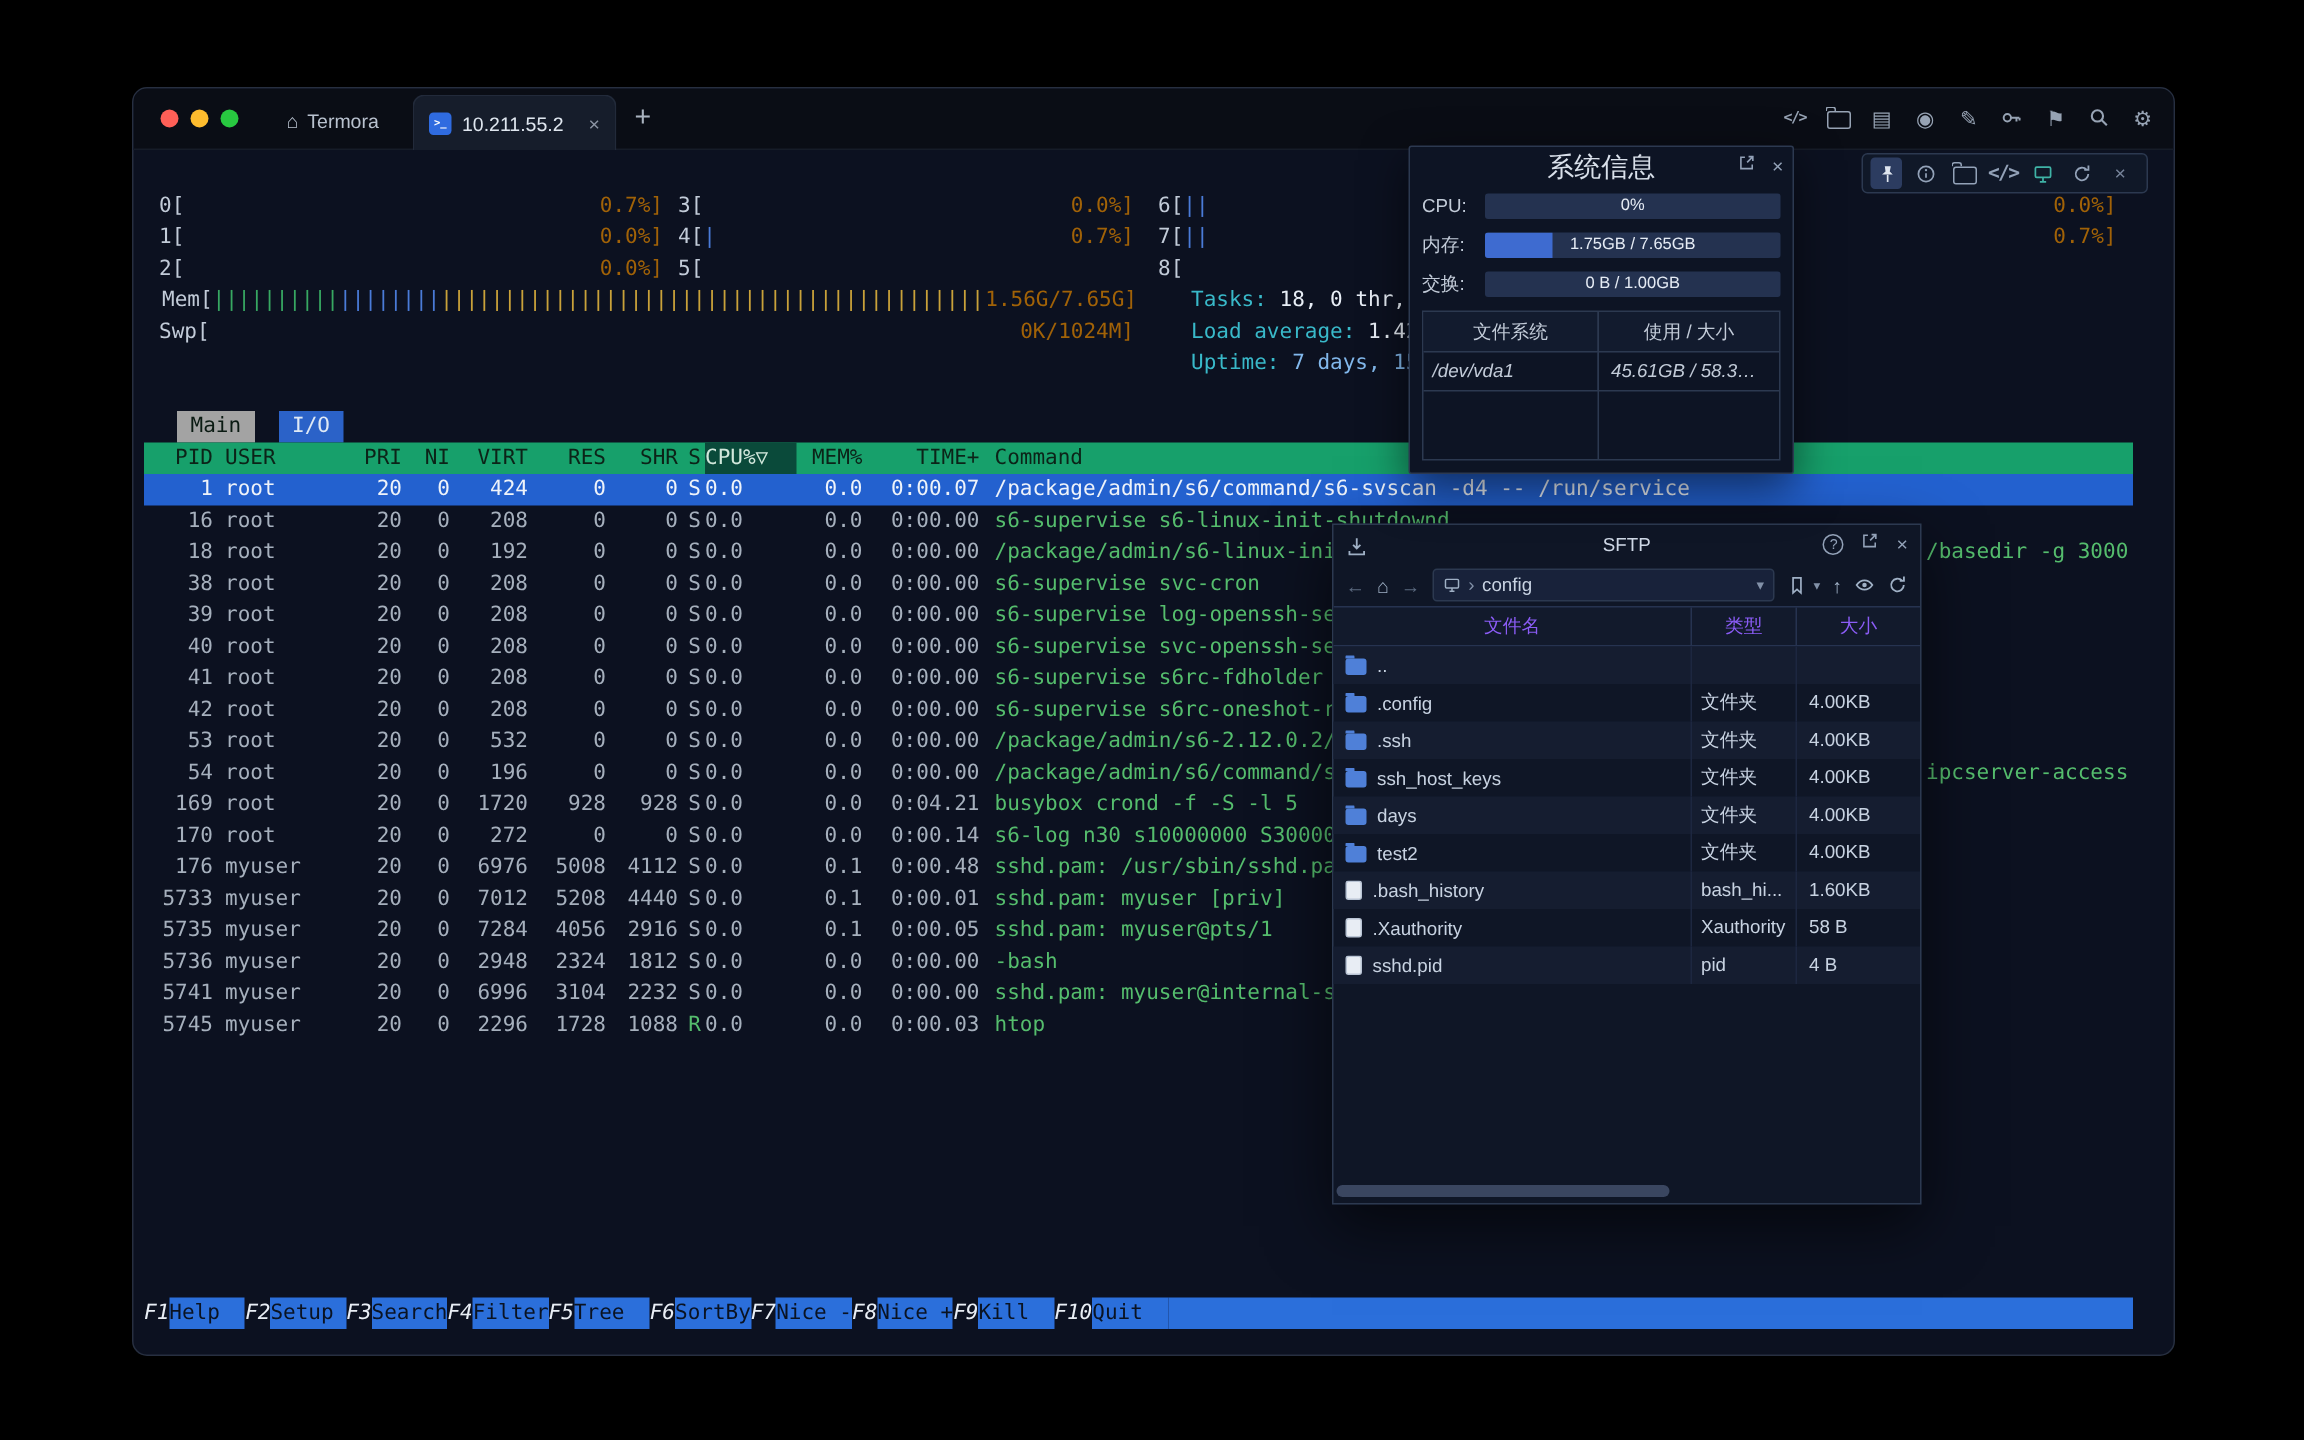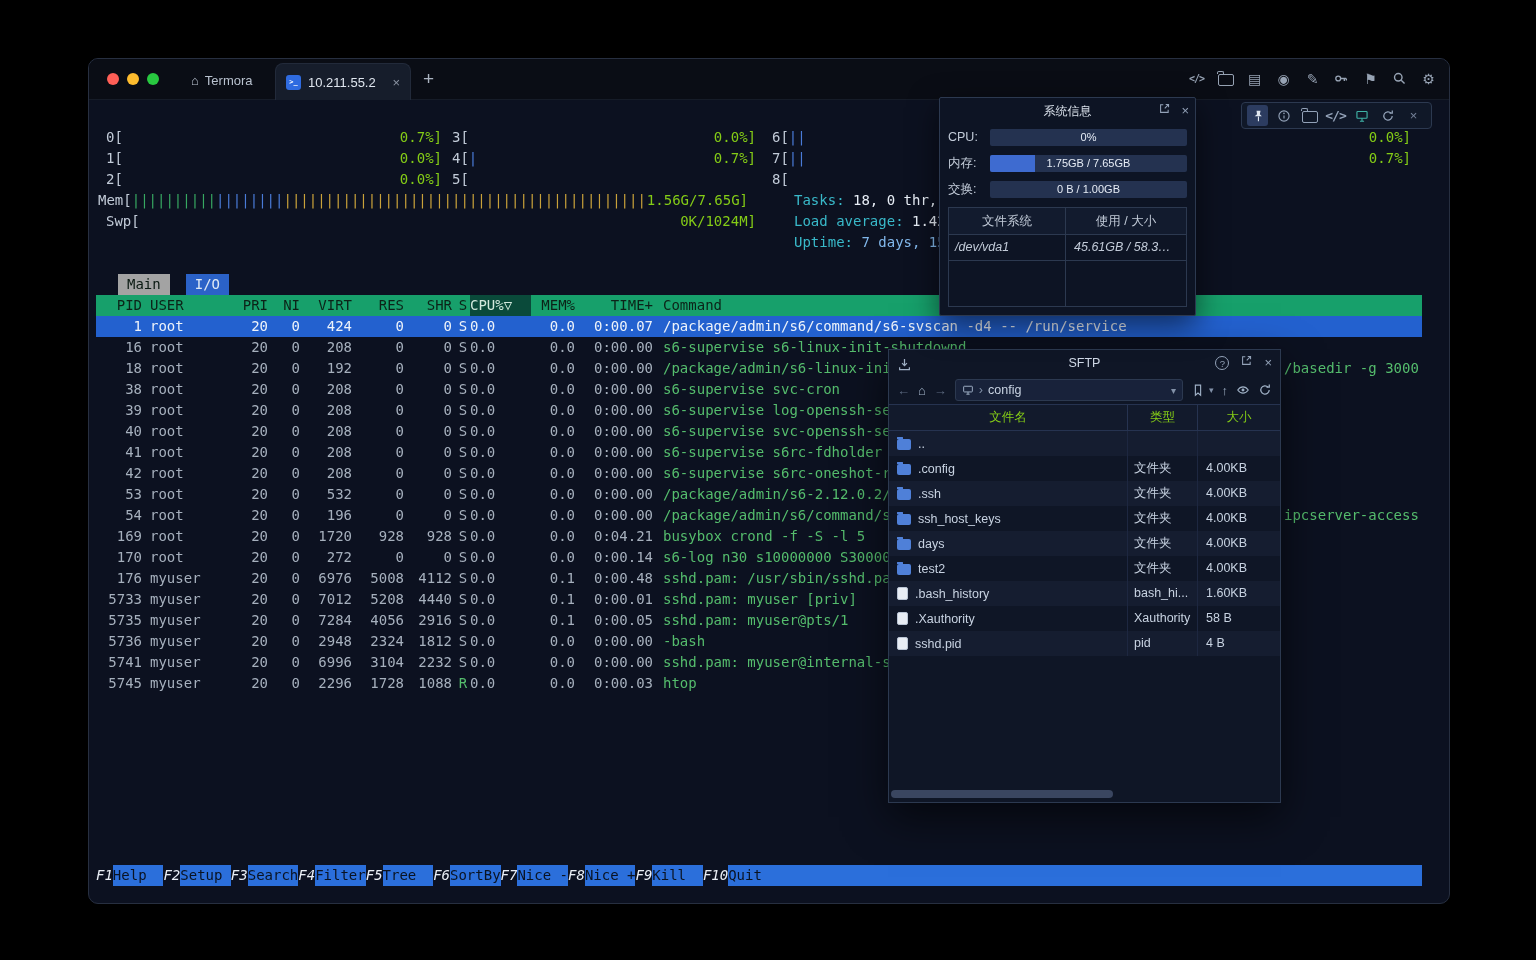--- a/index.html
+++ b/index.html
@@ -27,21 +27,21 @@
   .icon-folder-o{width:14px;height:10px;border:1.4px solid currentColor;border-radius:2px;position:relative;margin-top:3px;}
   .icon-folder-o::before{content:"";position:absolute;top:-4px;left:-1.4px;width:5px;height:2px;
     border:1.4px solid currentColor;border-bottom:none;border-radius:2px 2px 0 0;}
   
   .term{position:absolute;left:7px;top:41px;width:1326px;height:796px;
     font-family:"DejaVu Sans Mono",monospace;font-size:14px;line-height:21px;color:#a6b0bd;}
   .cpu-col{position:absolute;}
   .meter{display:flex;height:21px;white-space:pre;}
   .mlbl{color:#c2cbd8;white-space:pre;}
   .mbar{flex:1;overflow:hidden;white-space:pre;}
-  .mval{color:#84cc16;white-space:pre;}
+  .mval{color:#a16207;white-space:pre;}
   .pipe-blue{color:#4a7bd8;}
   .memrow{position:absolute;display:flex;white-space:pre;}
   .stat-block{position:absolute;left:667px;top:90px;margin-left:31px;}
   .stat-line{height:21px;white-space:pre;}
   .stat-lbl{color:#39b9c9;}
   .screen-tabs{position:absolute;left:22px;top:174px;display:flex;gap:16px;height:21px;}
   .stab{padding:0 9px;color:#dfe9f5;background:#2b62c8;}
   .stab.active{background:#a3a3a3;color:#0a1a12;}
   .prow{position:relative;display:flex;height:21px;white-space:pre;align-items:center;}
   .phead{position:absolute;left:0;top:195px;width:1326px;height:21px;background:#17a06b;color:#0c2318;
@@ -66,21 +66,21 @@
   .prow.selected span{color:#eef3fa;}
   .fkbar{position:absolute;left:0;top:765px;width:1326px;height:21px;display:flex;}
   .fk-key{color:#e9eef5;white-space:pre;line-height:21px;font-style:italic;}
   .fk-label{background:#2b6fdb;color:#0a1322;display:inline-block;min-width:6ch;white-space:pre;line-height:21px;}
   .fk-fill{flex:1;background:#2b6fdb;}
   
   .sysinfo{position:absolute;left:850px;top:38px;width:257px;height:219px;background:#0d1424;
     border:1px solid #2c3950;box-shadow:0 10px 30px rgba(0,0,0,.55);z-index:30;color:#c2cbd8;
     font-size:12.5px;border-radius:2px;box-sizing:border-box;}
   .si-titlebar{position:relative;height:26px;line-height:26px;}
-  .si-title{text-align:center;color:#d9e0ea;font-size:12px;}
+  .si-title{text-align:center;color:#d9e0ea;font-size:18px;}
   .si-ticons{position:absolute;right:6px;top:0;display:flex;gap:10px;color:#93a2b8;height:26px;align-items:center;}
   .si-ticons svg{width:13px;height:13px;}
   .si-row{display:flex;align-items:center;height:26px;padding:0 8px;}
   .si-lbl{width:42px;flex:none;}
   .si-bar{flex:1;height:17px;background:#243250;border-radius:2px;position:relative;overflow:hidden;}
   .si-fill{position:absolute;left:0;top:0;bottom:0;background:#3e6bd0;}
   .si-text{position:absolute;left:0;right:0;top:0;text-align:center;font-size:11px;line-height:17px;color:#e6ecf5;}
   .si-table{position:relative;margin:5px 8px 0 8px;border:1px solid #2c3950;height:98px;}
   .si-thead{display:flex;height:26px;line-height:26px;border-bottom:1px solid #2c3950;background:#121b2e;}
   .si-th1{width:117px;text-align:center;border-right:1px solid #2c3950;box-sizing:border-box;}
@@ -115,21 +115,21 @@
   .sf-nav.disabled{color:#5c6a80;}
   .crumb{flex:1;height:20px;background:#18223a;border:1px solid #2c3950;border-radius:3px;
     display:flex;align-items:center;gap:5px;padding:0 6px;}
   .crumb svg{width:12px;height:12px;color:#9fb0c5;}
   .crumb .sep{color:#8291a8;}
   .crumb .caret{margin-left:auto;color:#8291a8;font-size:10px;}
   .sf-ic{color:#9fb0c5;display:flex;align-items:center;}
   .sf-ic svg{width:14px;height:14px;}
   .bm-caret{font-size:9px;color:#8291a8;margin-left:-4px;}
   .sf-thead{display:flex;height:25px;line-height:25px;border-top:1px solid #263350;border-bottom:1px solid #263350;
-    background:#121a2c;color:#84cc16;}
+    background:#121a2c;color:#8b5cf6;}
   .sf-th{text-align:center;box-sizing:border-box;}
   .sf-th.name{width:238px;}
   .sf-th.type{width:70px;border-left:1px solid #263350;}
   .sf-th.size{flex:1;border-left:1px solid #263350;}
   .frow{display:flex;height:25px;align-items:center;}
   .frow:nth-child(odd){background:#151d30;}
   .fcell{box-sizing:border-box;overflow:hidden;white-space:nowrap;}
   .fname{width:238px;padding-left:8px;display:flex;align-items:center;gap:7px;}
   .ftype{width:70px;padding-left:6px;border-left:1px solid #1d2740;height:100%;line-height:25px;}
   .fsize{flex:1;padding-left:8px;border-left:1px solid #1d2740;height:100%;line-height:25px;}
@@ -195,21 +195,21 @@
         <div class="meter"><span class="mlbl">3[</span><span class="mbar"></span><span class="mval">0.0%]</span></div>
         <div class="meter"><span class="mlbl">4[</span><span class="mbar"><span class="pipe-blue">|</span></span><span class="mval">0.7%]</span></div>
         <div class="meter"><span class="mlbl">5[</span><span class="mbar"></span><span class="mval"></span></div>
       </div>
     <div class="cpu-col" style="left:676px;top:27px;width:639px;">
         <div class="meter"><span class="mlbl">6[</span><span class="mbar"><span class="pipe-blue">||</span></span><span class="mval">0.0%]</span></div>
         <div class="meter"><span class="mlbl">7[</span><span class="mbar"><span class="pipe-blue">||</span></span><span class="mval">0.7%]</span></div>
         <div class="meter"><span class="mlbl">8[</span><span class="mbar"></span><span class="mval"></span></div>
       </div>
 
-    <div class="memrow" style="left:2px;top:90px;width:650px;">
+    <div class="memrow" style="left:12px;top:90px;width:650px;">
       <span class="mlbl">Mem[</span>
       <span class="mbar"><span style="color: rgb(55, 168, 98);">||||||||||</span><span style="color: rgb(74, 123, 216);">||||||||</span><span style="color: rgb(201, 162, 58);">|||||||||||||||||||||||||||||||||||||||||||</span></span>
       <span class="mval">1.56G/7.65G]</span>
     </div>
     <div class="memrow" style="left:10px;top:111px;width:650px;">
       <span class="mlbl">Swp[</span>
       <span class="mbar"></span>
       <span class="mval">0K/1024M]</span>
     </div>
 

